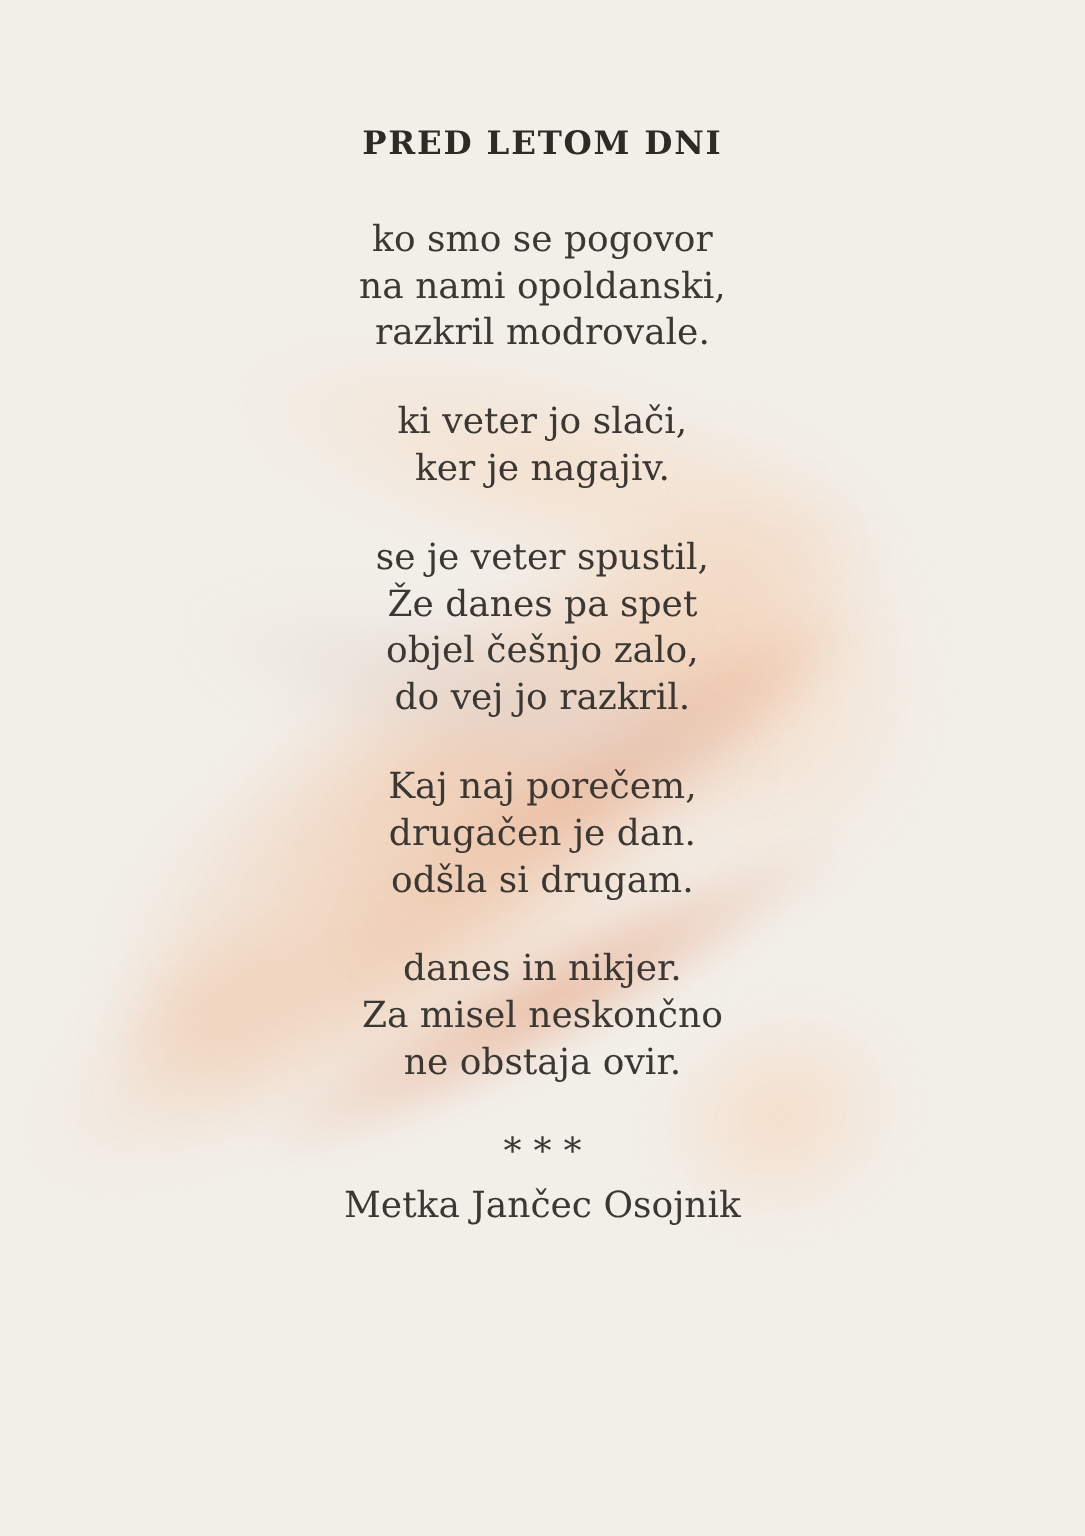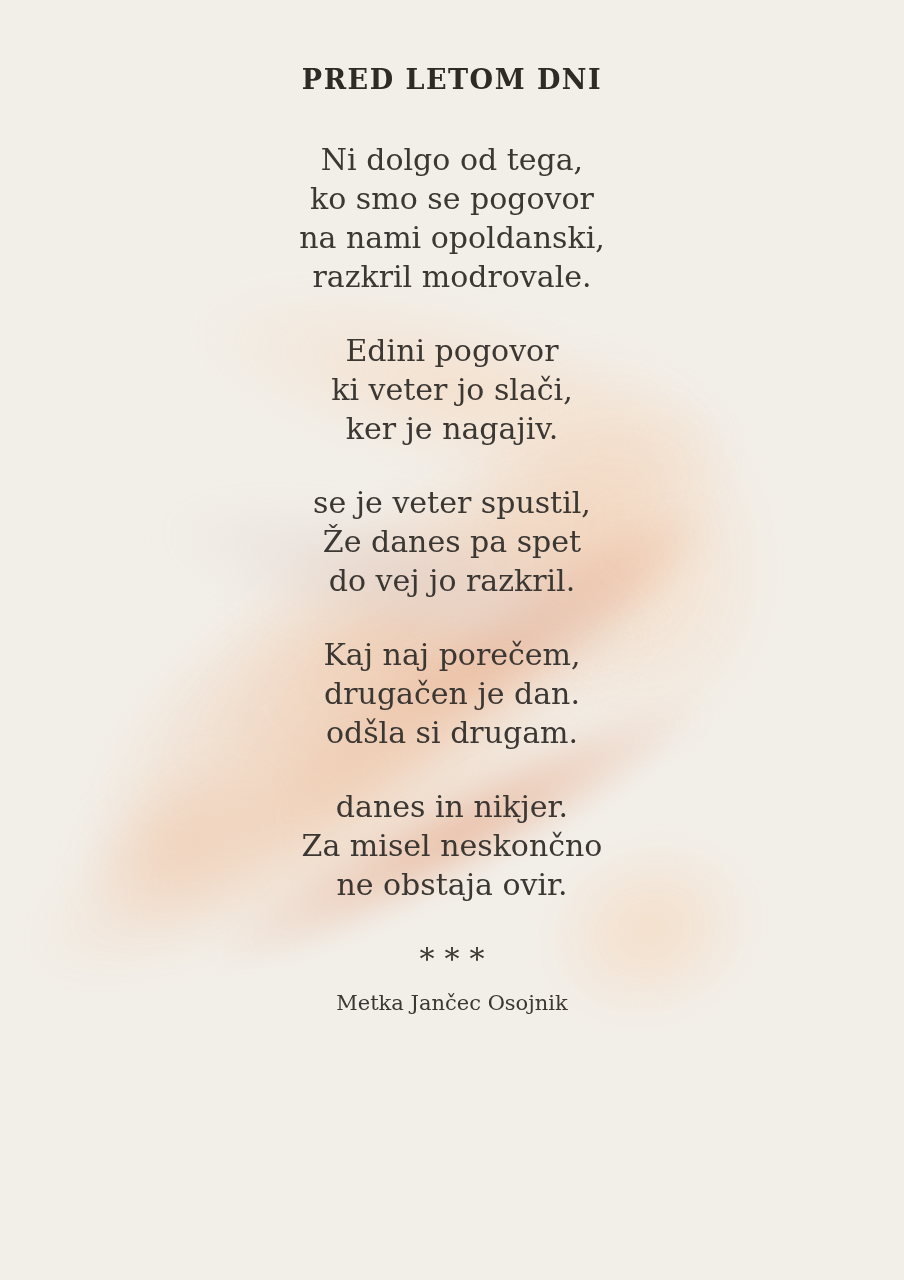--- a/index.html
+++ b/index.html
@@ -67,21 +67,21 @@
   .wash.w9 {  
     left: 70px; top: 770px; width: 210px; height: 150px;
     background: radial-gradient(closest-side, var(--wash-mid, #f0c9ac), transparent);
     transform: rotate(-35deg); opacity: .55;
   }
 
   
   .poem {
     position: relative;
     z-index: 1;
-    padding-top: 64px;
+    padding-top: 104px;
     text-align: center;
     color: var(--text, #3b3733);
   }
   .title {
     margin: 0 0 44px 0;
     font-size: 27px;
     line-height: 32px;
     font-weight: bold;
     letter-spacing: 1.5px;
     color: var(--title, #2e2a25);
@@ -94,21 +94,21 @@
   }
   .separator {
     margin-top: 0;
     font-size: 30px;
     line-height: 39px;
     letter-spacing: 10px;
     padding-left: 10px; 
   }
   .author {
     margin-top: 6px;
-    font-size: 21px;
+    font-size: 30px;
     line-height: 39px;
   }
 </style>
 </head>
 <body>
 
 <div class="page">
 
   <div class="washes">
     <div class="wash w1"></div>
@@ -120,35 +120,34 @@
     <div class="wash w7"></div>
     <div class="wash w8"></div>
     <div class="wash w9"></div>
   </div>
 
   <div class="poem">
 
     <h1 class="title">PRED LETOM DNI</h1>
 
     <div class="stanza">
-      <div class="line">Ni dolgo od tega,</div>
       <div class="line">ko smo se pogovor</div>
       <div class="line">na nami opoldanski,</div>
       <div class="line">razkril modrovale.</div>
     </div>
 
     <div class="stanza">
-      <div class="line">Edini pogovor</div>
       <div class="line">ki veter jo slači,</div>
       <div class="line">ker je nagajiv.</div>
     </div>
 
     <div class="stanza">
       <div class="line">se je veter spustil,</div>
       <div class="line">Že danes pa spet</div>
+      <div class="line">objel češnjo zalo,</div>
       <div class="line">do vej jo razkril.</div>
     </div>
 
     <div class="stanza">
       <div class="line">Kaj naj porečem,</div>
       <div class="line">drugačen je dan.</div>
       <div class="line">odšla si drugam.</div>
     </div>
 
     <div class="stanza">

